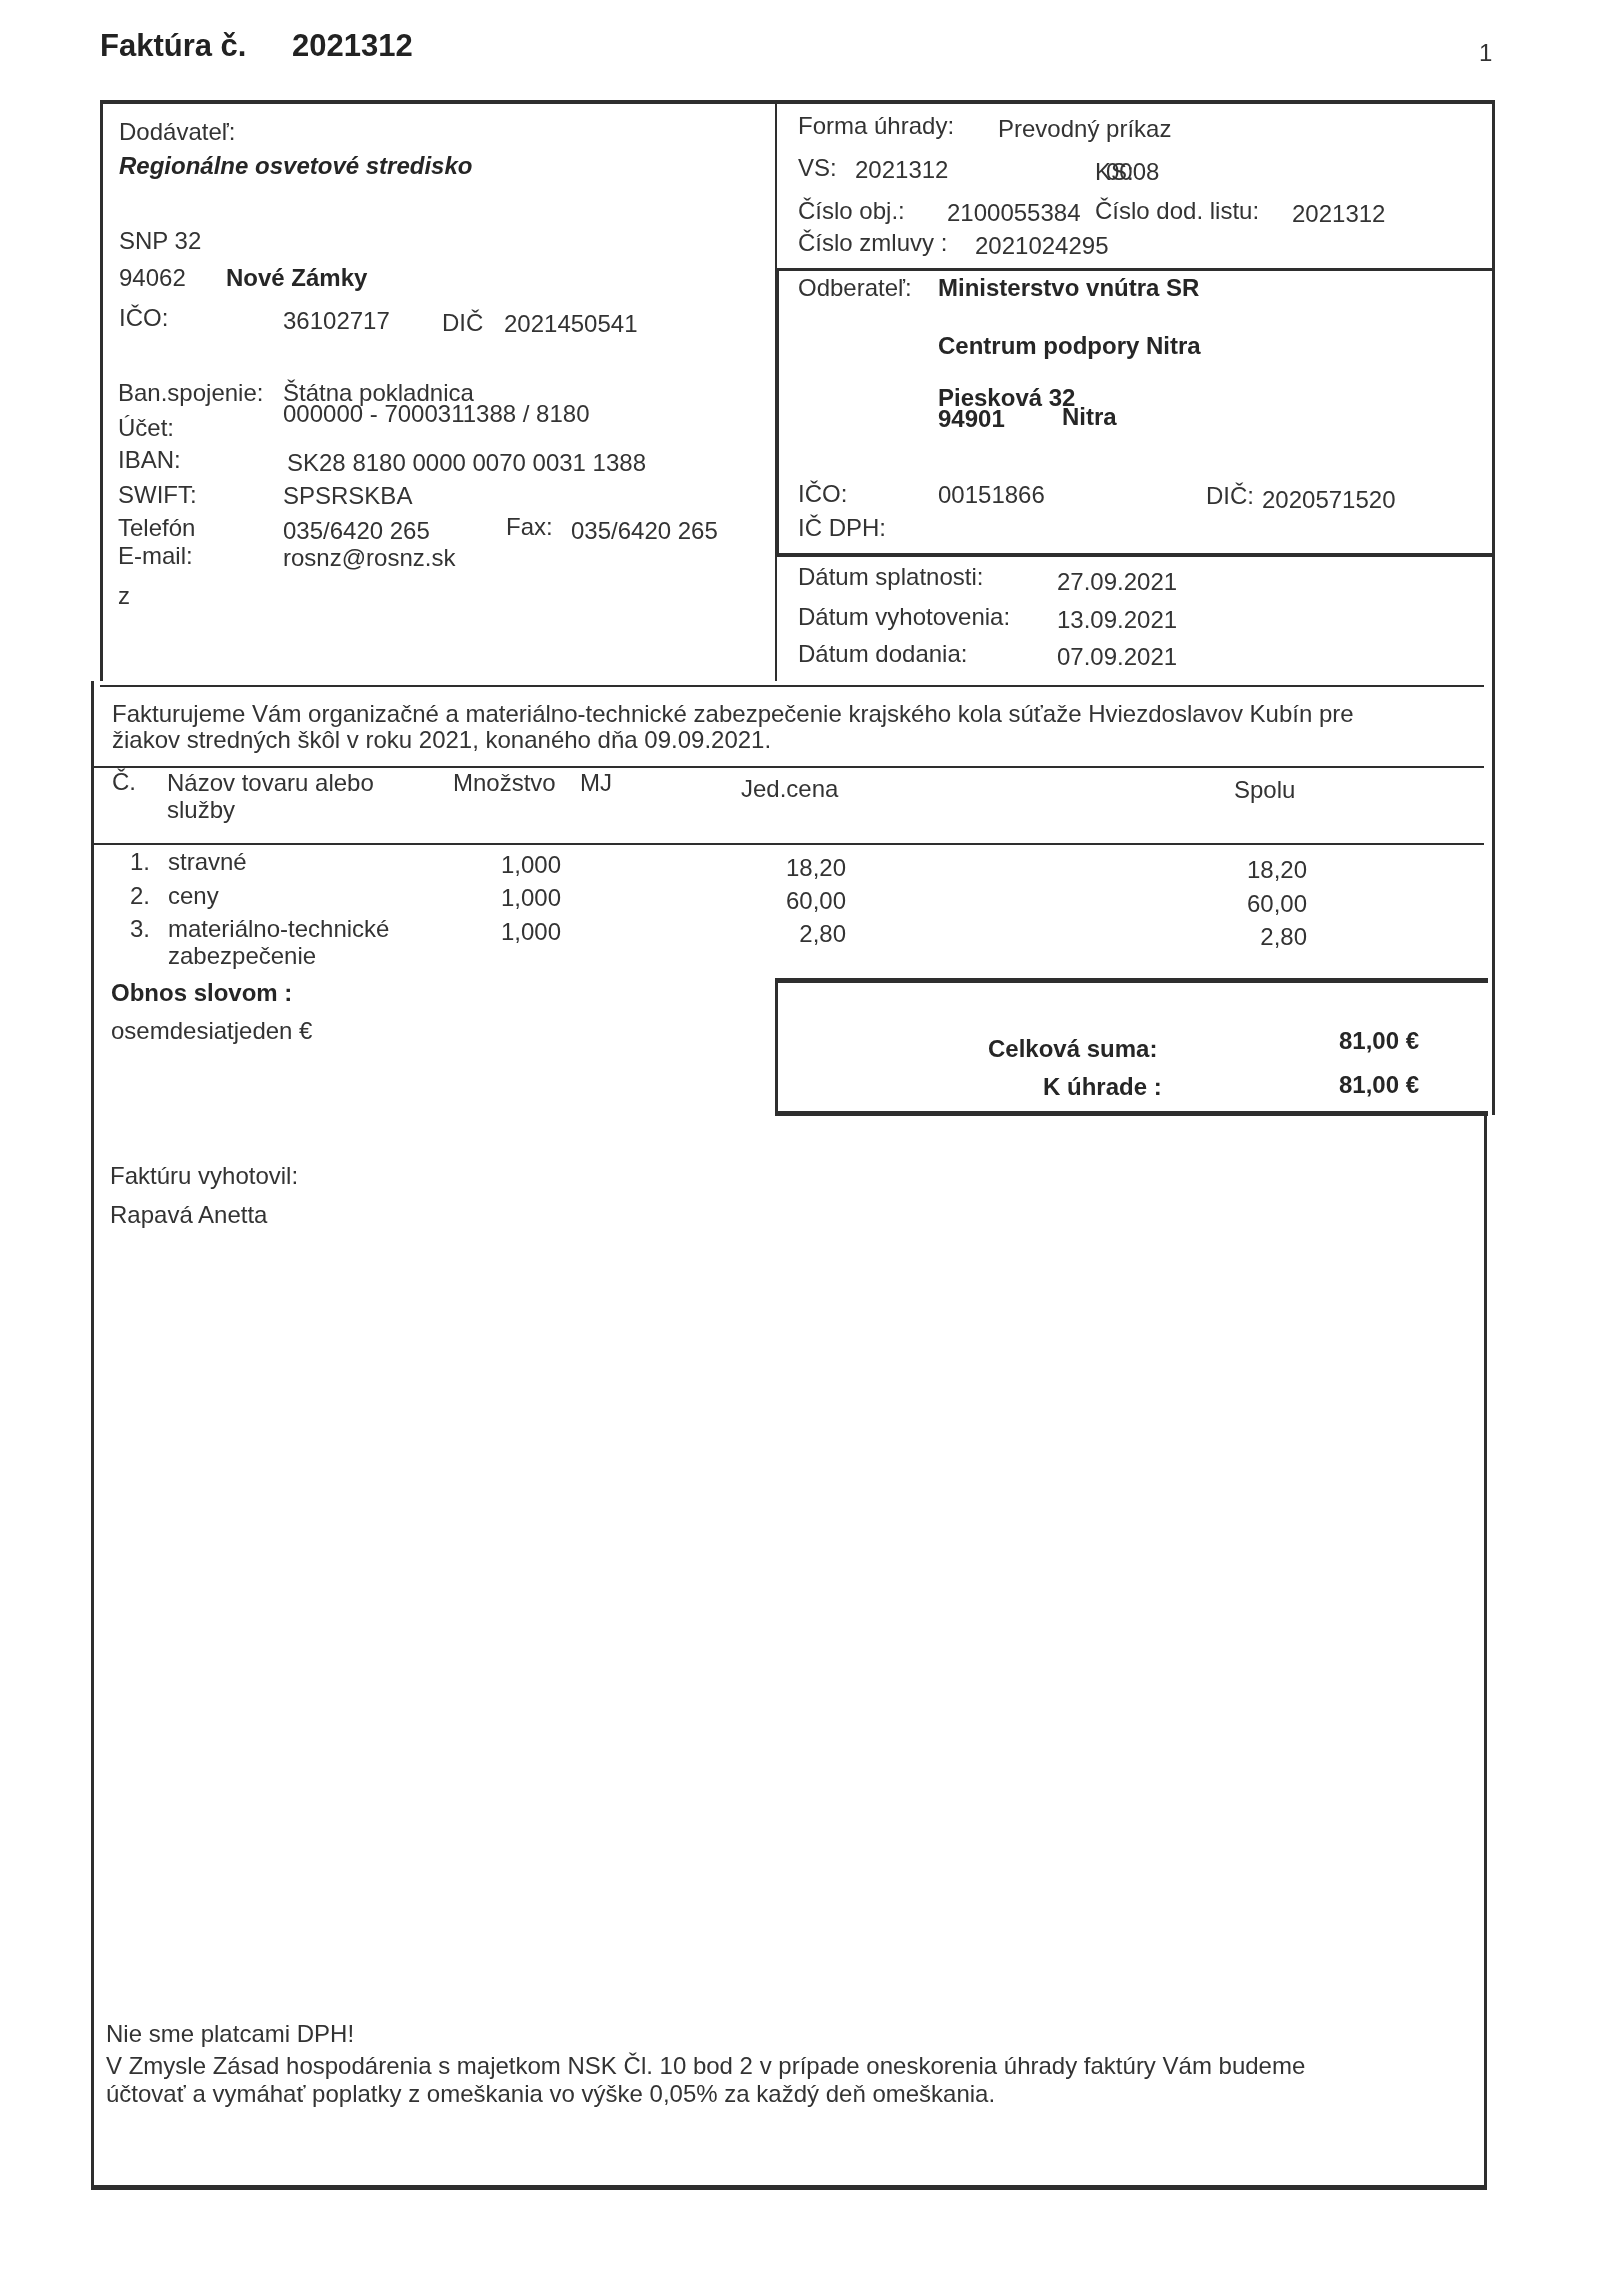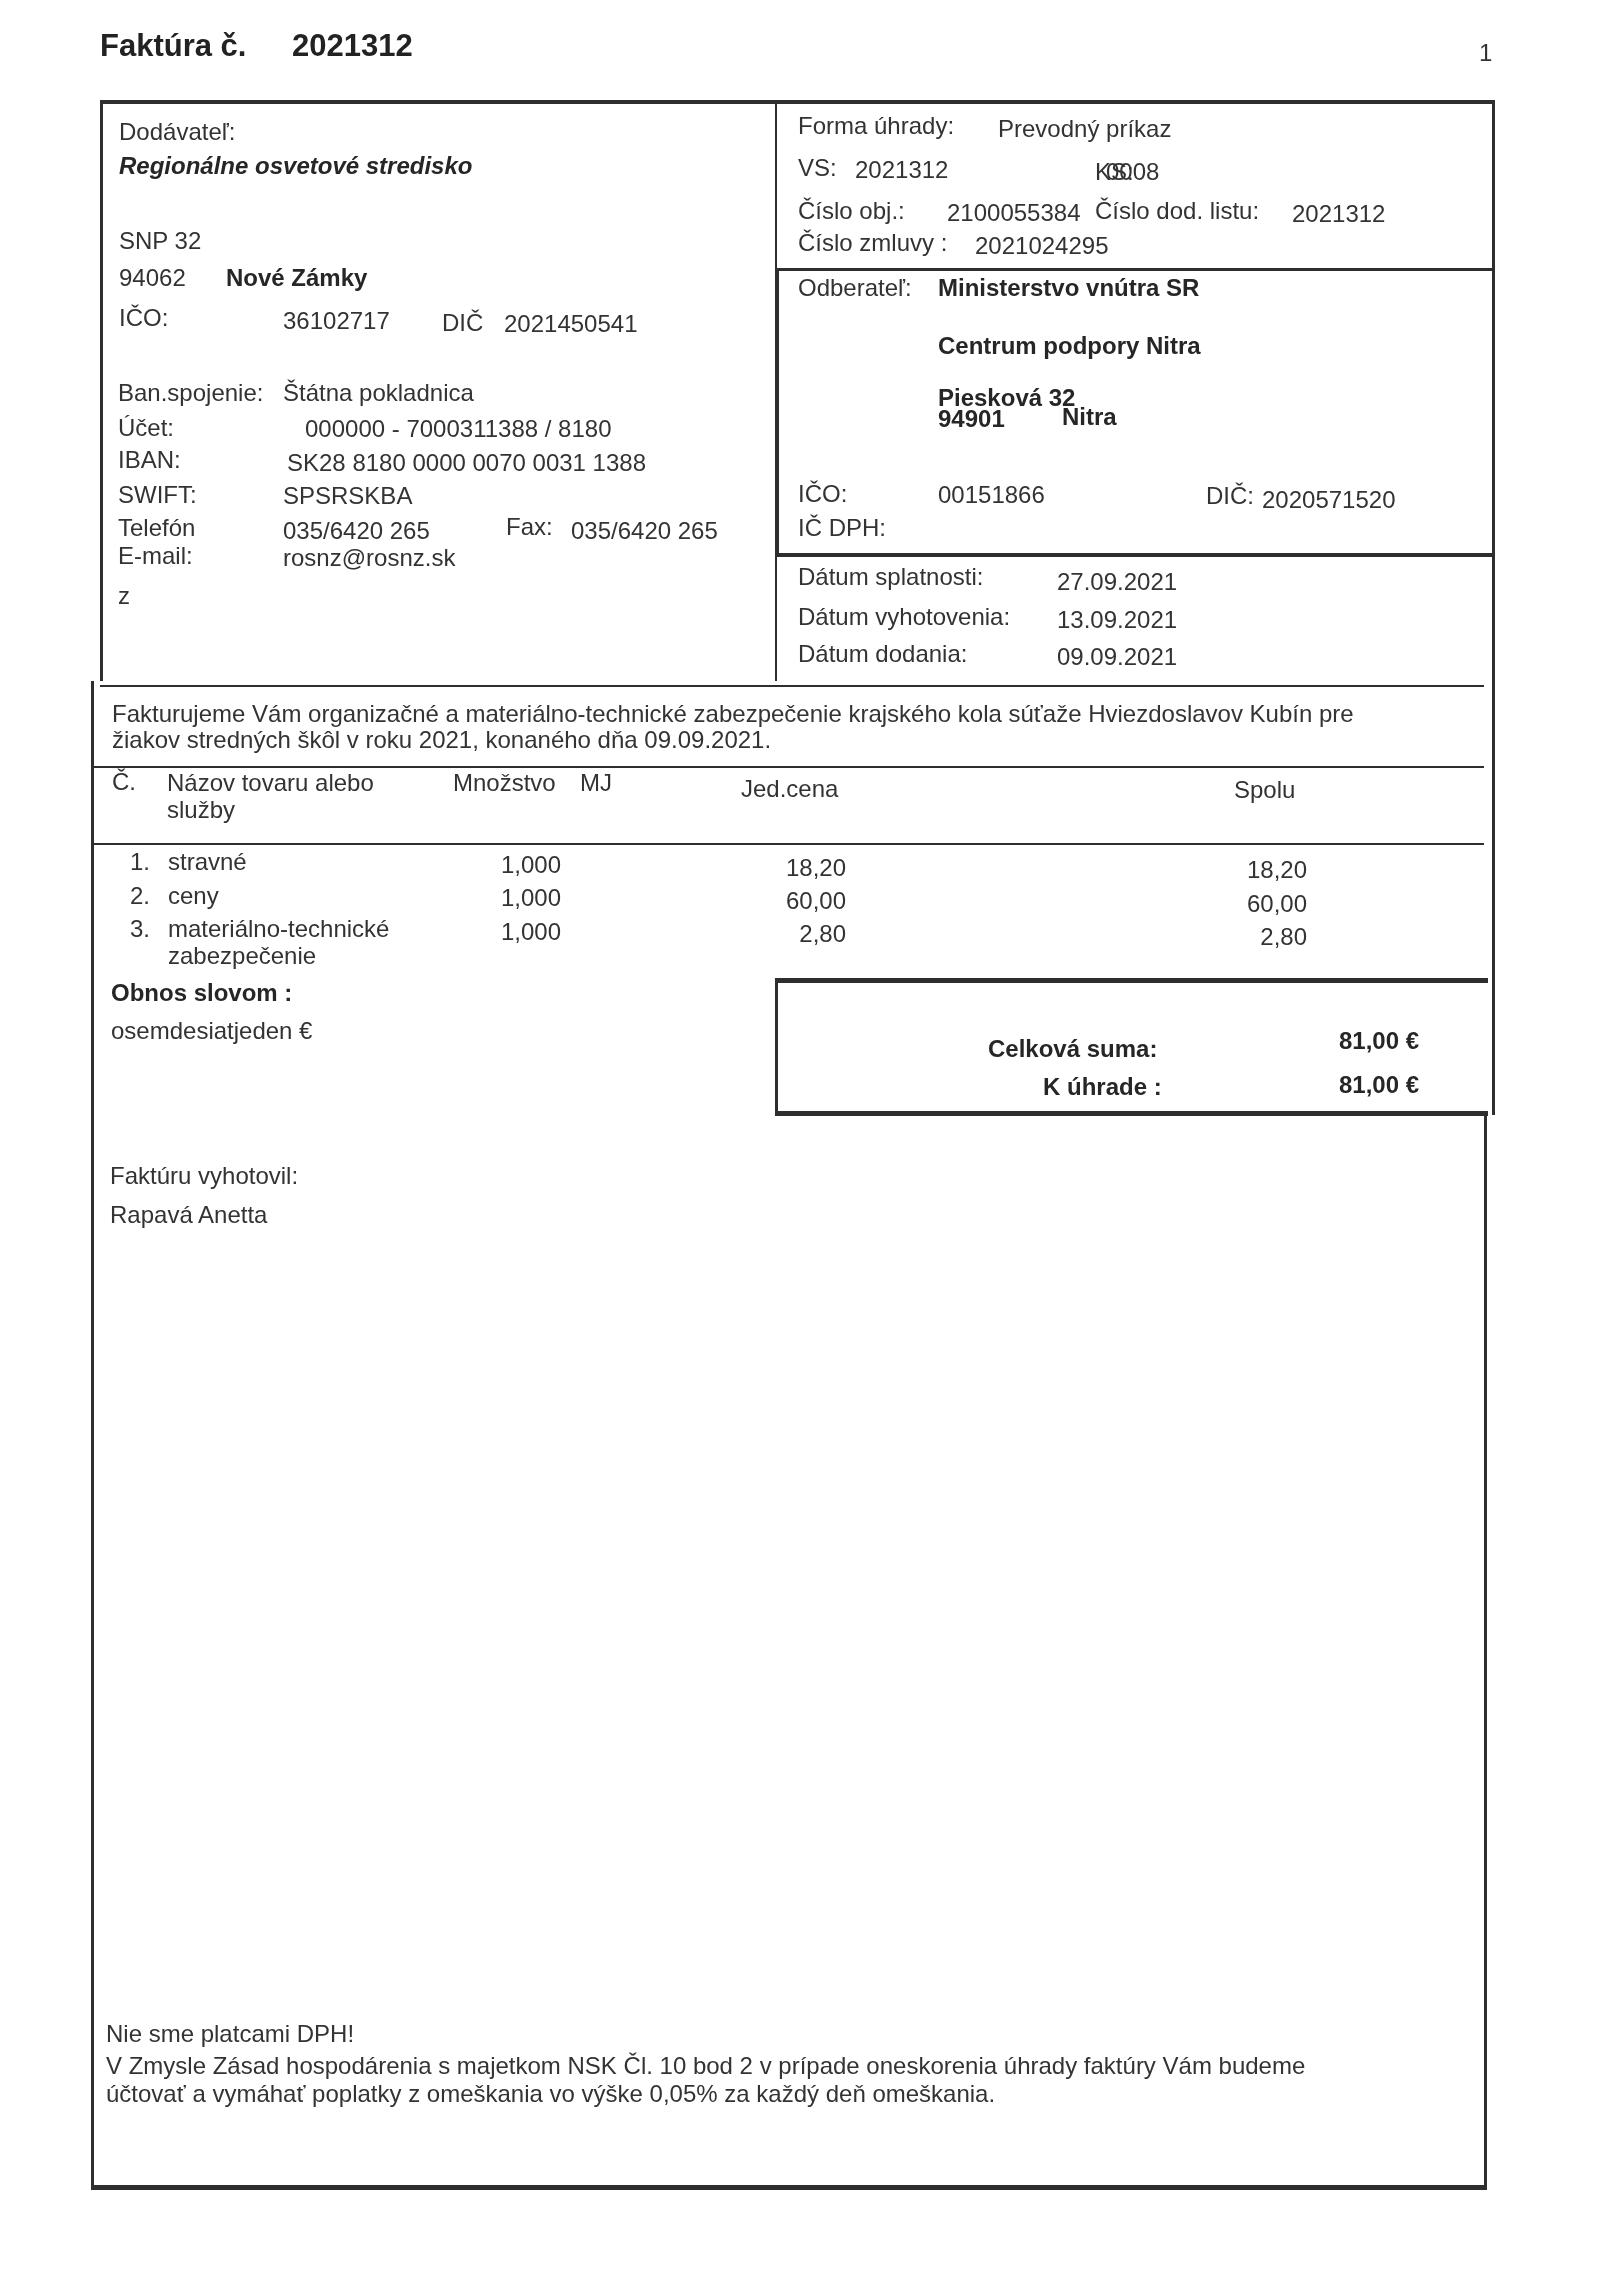--- a/index.html
+++ b/index.html
@@ -38,21 +38,21 @@
   <div class="abs t" style="left:119px; top:264px;">94062</div>
   <div class="abs t b" style="left:226px; top:264px;">Nové Zámky</div>
   <div class="abs t" style="left:119px; top:304px;">IČO:</div>
   <div class="abs t" style="left:283px; top:307px;">36102717</div>
   <div class="abs t" style="left:442px; top:309px;">DIČ</div>
   <div class="abs t" style="left:504px; top:310px;">2021450541</div>
 
   <div class="abs t" style="left:118px; top:379px;">Ban.spojenie:</div>
   <div class="abs t" style="left:283px; top:379px;">Štátna pokladnica</div>
   <div class="abs t" style="left:118px; top:414px;">Účet:</div>
-  <div class="abs t" style="left:283px; top:415px;margin-left:22px;">000000 - 7000311388 / 8180</div>
+  <div class="abs t" style="left:283px; top:400px;">000000 - 7000311388 / 8180</div>
   <div class="abs t" style="left:118px; top:446px;">IBAN:</div>
   <div class="abs t" style="left:287px; top:449px;">SK28 8180 0000 0070 0031 1388</div>
   <div class="abs t" style="left:118px; top:481px;">SWIFT:</div>
   <div class="abs t" style="left:283px; top:482px;">SPSRSKBA</div>
   <div class="abs t" style="left:118px; top:514px;">Telefón</div>
   <div class="abs t" style="left:283px; top:517px;">035/6420 265</div>
   <div class="abs t" style="left:506px; top:513px;text-align:right;">Fax:</div>
   <div class="abs t" style="left:571px; top:517px;">035/6420 265</div>
   <div class="abs t" style="left:118px; top:542px;">E-mail:</div>
   <div class="abs t" style="left:283px; top:544px;">rosnz@rosnz.sk</div>
@@ -90,21 +90,21 @@
   <div class="abs t" style="left:1262px; top:486px;">2020571520</div>
   <div class="abs t" style="left:798px; top:514px;">IČ DPH:</div>
 </section>
 
 <section>
   <div class="abs t" style="left:798px; top:563px;">Dátum splatnosti:</div>
   <div class="abs t" style="left:1057px; top:568px;">27.09.2021</div>
   <div class="abs t" style="left:798px; top:603px;">Dátum vyhotovenia:</div>
   <div class="abs t" style="left:1057px; top:606px;">13.09.2021</div>
   <div class="abs t" style="left:798px; top:640px;">Dátum dodania:</div>
-  <div class="abs t" style="left:1057px; top:643px;">09.09.2021</div>
+  <div class="abs t" style="left:1057px; top:643px;">07.09.2021</div>
 </section>
 
 <div class="line-h" style="left:100px; top:685px; width:1384px; height:2px;"></div>
 <section>
   <div class="abs t" style="left:112px; top:700px;">Fakturujeme Vám organizačné a materiálno-technické zabezpečenie krajského kola súťaže Hviezdoslavov Kubín pre</div>
   <div class="abs t" style="left:112px; top:726px;">žiakov stredných škôl v roku 2021, konaného dňa  09.09.2021.</div>
 </section>
 <div class="line-h" style="left:92px; top:766px; width:1392px; height:2px;"></div>
 
 <section>

